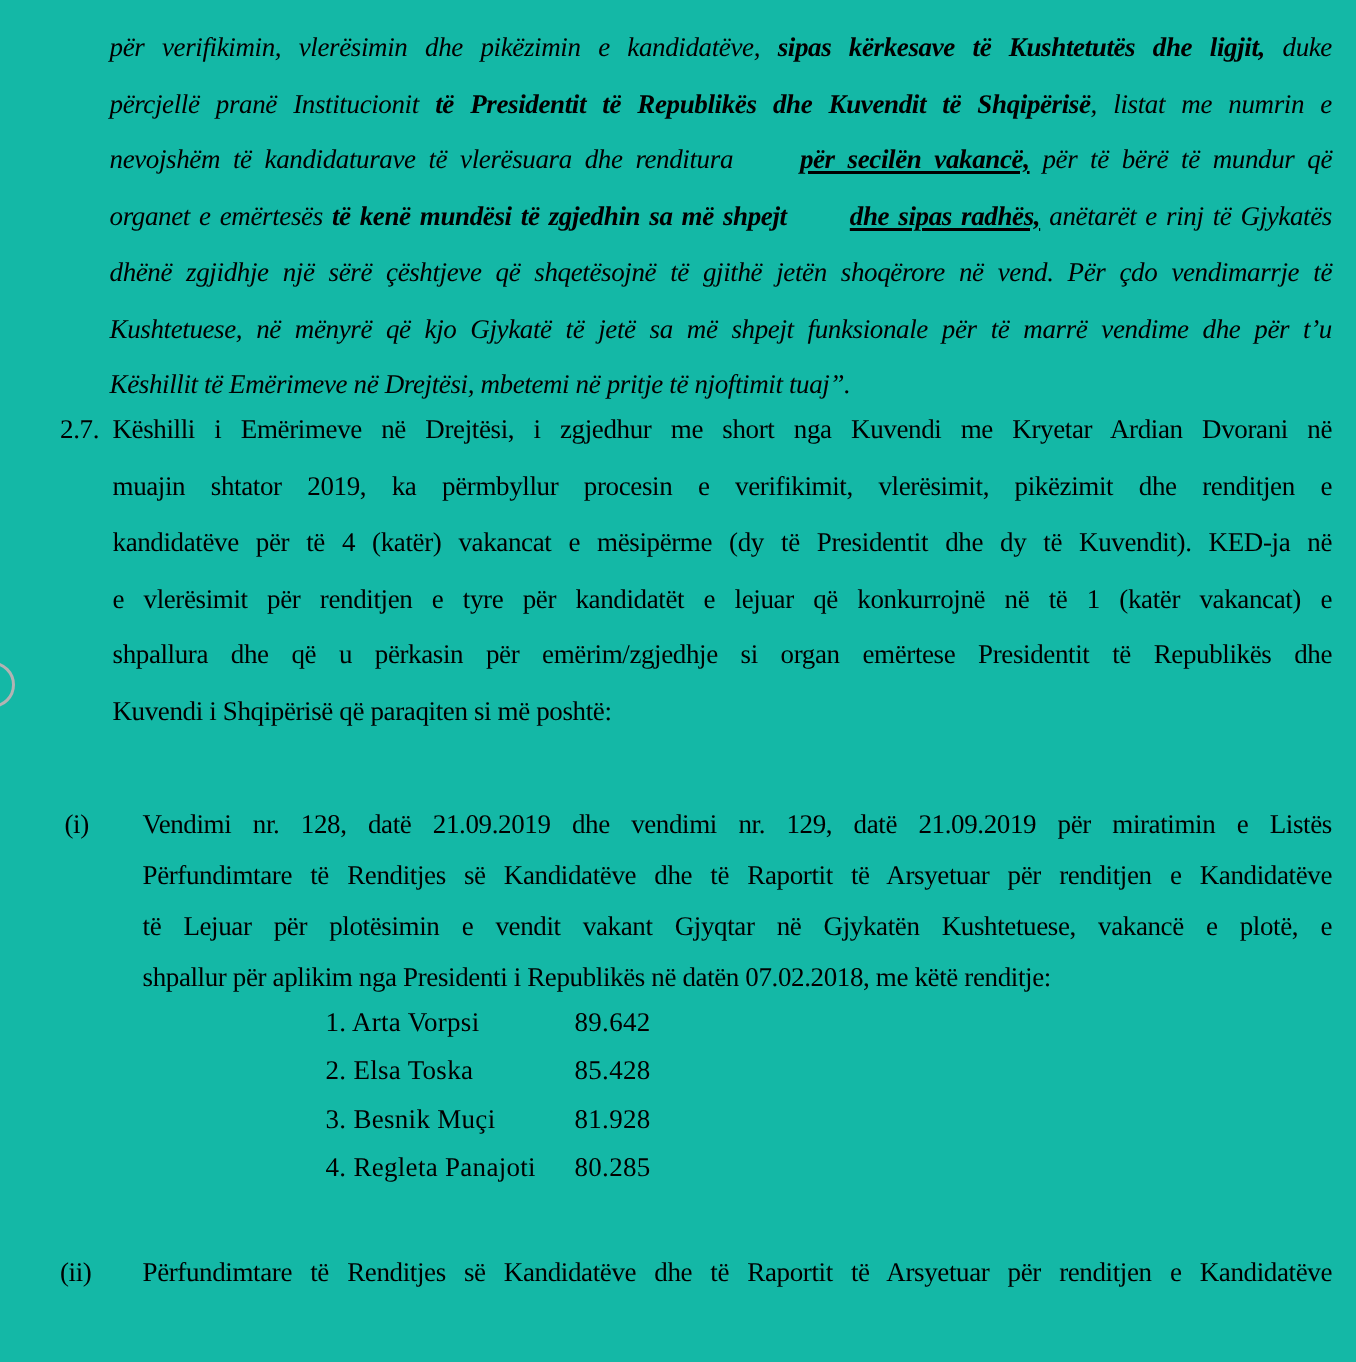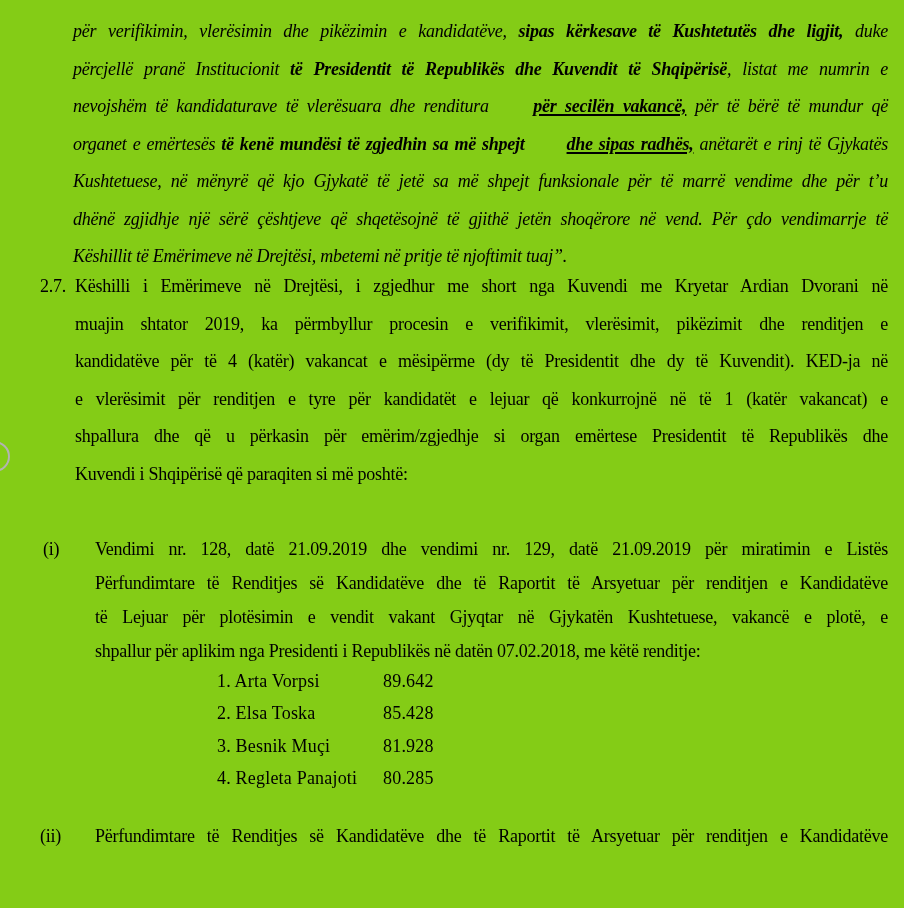--- a/index.html
+++ b/index.html
@@ -1,37 +1,37 @@
 <!DOCTYPE html>
 <html><head>
 <meta charset="utf-8">
 <style>
   html, body { margin: 0; padding: 0; background: #ffffff; }
   .page {
     position: relative;
     width: 904px;
     height: 908px;
-    background: #84cc16;
+    background: #14b8a6;
     overflow: hidden;
     font-family: "Liberation Serif", serif;
     color: #000000;
     font-size: 18px;
     letter-spacing: -0.25px;
   }
   .blk { position: absolute; }
   
   .line { text-align: justify; text-align-last: justify; white-space: normal; }
   .line.nojust { text-align: left; text-align-last: auto; }
   .quote-style { font-style: italic; }
   .seg-b { font-weight: bold; }
   .seg-u { text-decoration: underline; text-decoration-thickness: 2px; text-underline-offset: 2px; margin-left: 36px; }
   .marker { position: absolute; }
   .lh-main { line-height: 37.5px; }
   .lh-item { line-height: 34px; }
-  .lh-item2 { line-height: 33px; }
+  .lh-item2 { line-height: 33px; margin-top: 12px; }
   .ranking { line-height: 32.4px; letter-spacing: 0.2px; }
   .rrow { display: flex; }
   .rname { min-width: 166px; }
   .punch-hole {
     position: absolute;
     left: -21px;
     top: 441px;
     width: 27px;
     height: 27px;
     border-radius: 50%;
@@ -44,22 +44,22 @@
 
 <div class="page">
 
   <div class="punch-hole"></div>
 
   <div class="blk quote-style lh-main" style="left:73px; right:16px; top:13px;">
       <div class="line"><span class="">për verifikimin, vlerësimin dhe pikëzimin e kandidatëve, </span><span class="seg-b ">sipas kërkesave të Kushtetutës dhe ligjit,</span><span class=""> duke</span></div>
       <div class="line"><span class="">përcjellë pranë Institucionit </span><span class="seg-b ">të Presidentit të Republikës dhe Kuvendit të Shqipërisë</span><span class="">, listat me numrin e</span></div>
       <div class="line"><span class="">nevojshëm të kandidaturave të vlerësuara dhe renditura </span><span class="seg-b seg-u">për secilën vakancë,</span><span class=""> për të bërë të mundur që</span></div>
       <div class="line"><span class="">organet e emërtesës </span><span class="seg-b ">të kenë mundësi të zgjedhin sa më shpejt </span><span class="seg-b seg-u">dhe sipas radhës,</span><span class=""> anëtarët e rinj të Gjykatës</span></div>
+      <div class="line"><span class="">dhënë zgjidhje një sërë çështjeve që shqetësojnë të gjithë jetën shoqërore në vend. Për çdo vendimarrje të</span></div>
       <div class="line"><span class="">Kushtetuese, në mënyrë që kjo Gjykatë të jetë sa më shpejt funksionale për të marrë vendime dhe për t’u</span></div>
-      <div class="line"><span class="">dhënë zgjidhje një sërë çështjeve që shqetësojnë të gjithë jetën shoqërore në vend. Për çdo vendimarrje të</span></div>
       <div class="line nojust"><span class="">Këshillit të Emërimeve në Drejtësi, mbetemi në pritje të njoftimit tuaj”.</span></div>
     </div>
 
   <div class="marker lh-main" style="left:40px; top:268px;">2.7.</div>
   <div class="blk lh-main" style="left:75px; right:16px; top:268px;">
       <div class="line"><span class="">Këshilli i Emërimeve në Drejtësi, i zgjedhur me short nga Kuvendi me Kryetar Ardian Dvorani në</span></div>
       <div class="line"><span class="">muajin shtator 2019, ka përmbyllur procesin e verifikimit, vlerësimit, pikëzimit dhe renditjen e</span></div>
       <div class="line"><span class="">kandidatëve për të 4 (katër) vakancat e mësipërme (dy të Presidentit dhe dy të Kuvendit). KED-ja në</span></div>
       <div class="line"><span class="">e vlerësimit për renditjen e tyre për kandidatët e lejuar që konkurrojnë në të 1 (katër vakancat) e</span></div>
       <div class="line"><span class="">shpallura dhe që u përkasin për emërim/zgjedhje si organ emërtese Presidentit të Republikës dhe</span></div>

